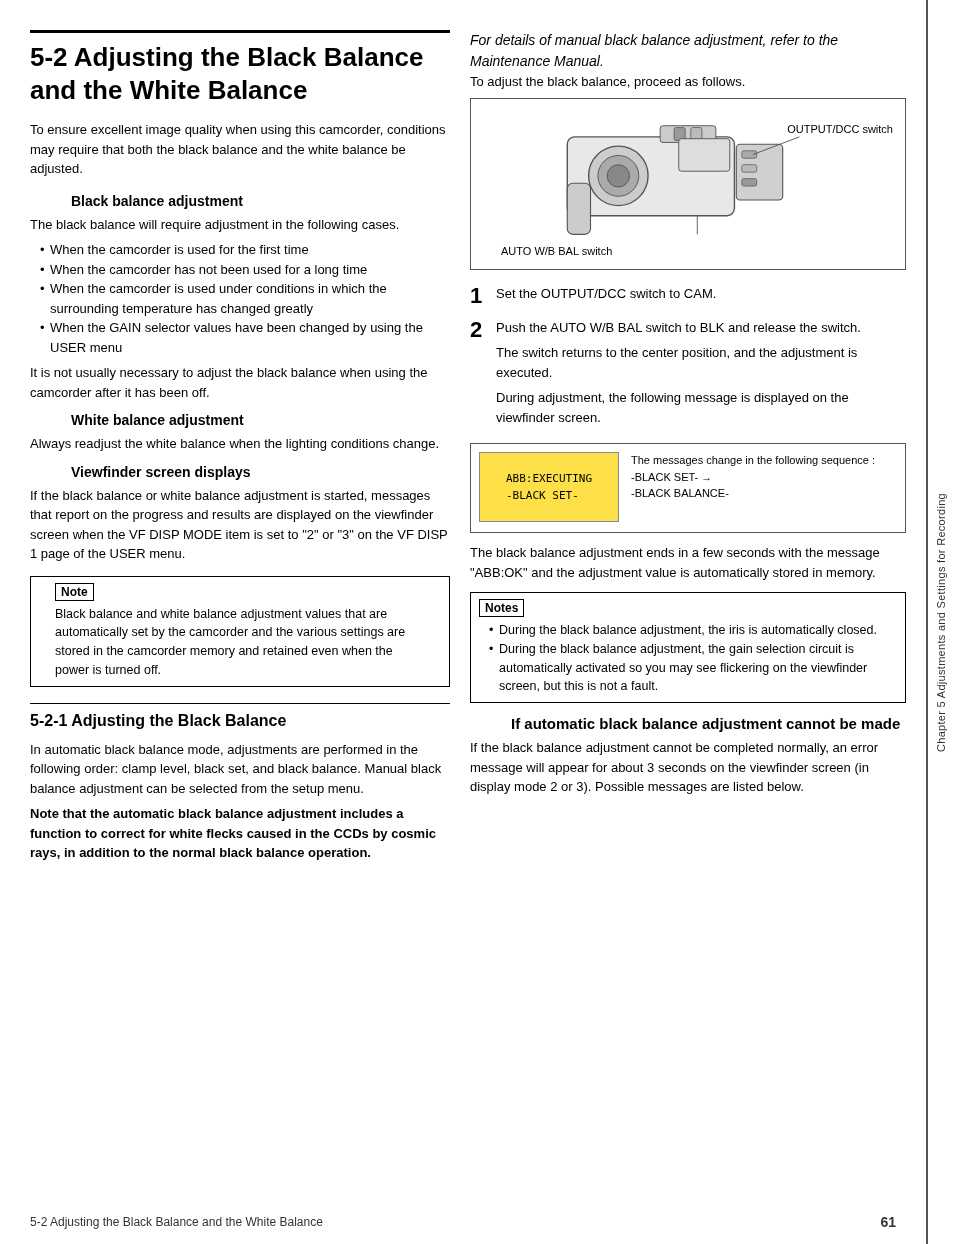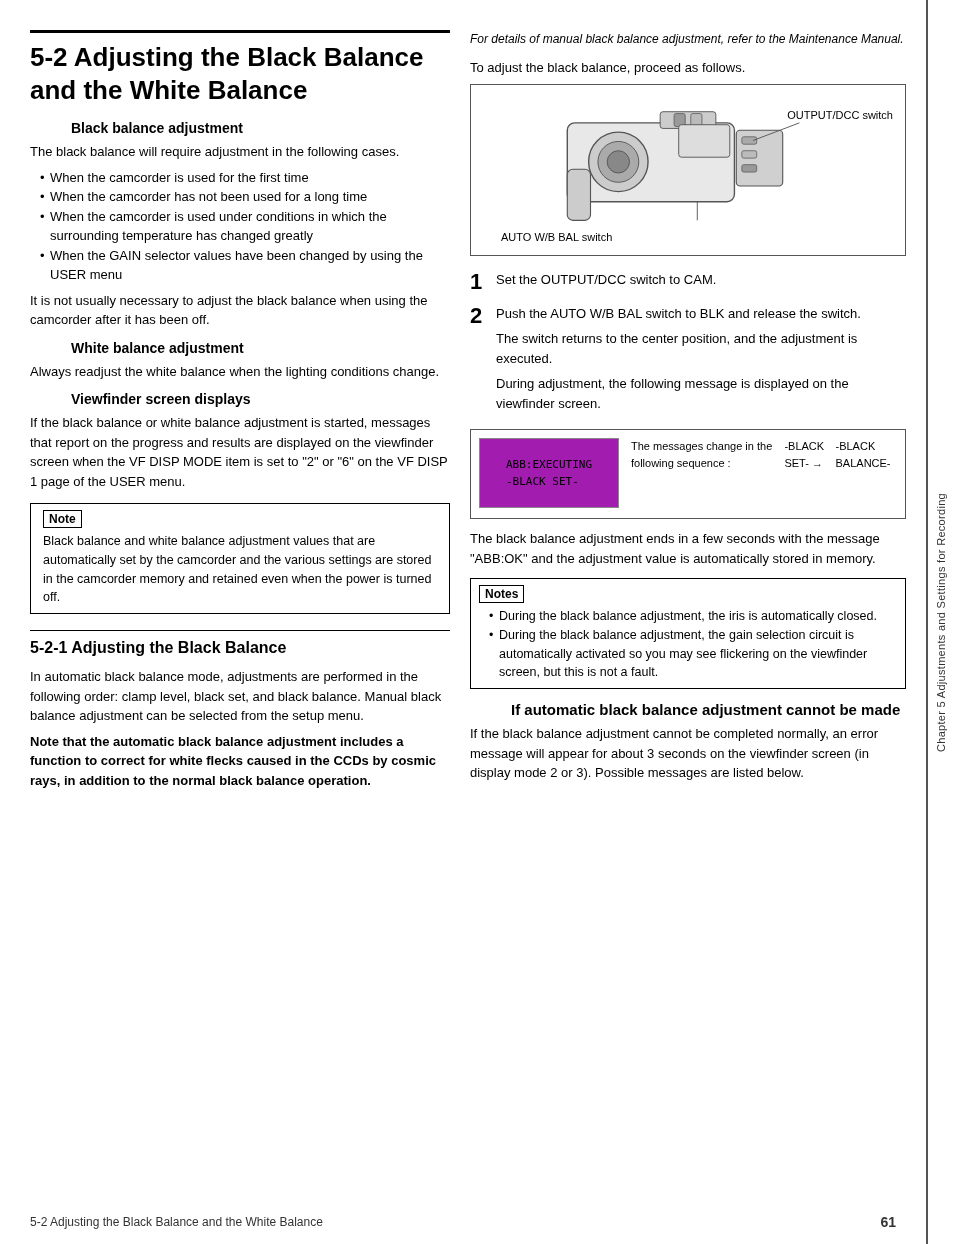--- a/index.html
+++ b/index.html
@@ -92,21 +92,21 @@
       padding-left: 10px;
       position: relative;
     }
     .bullet-list li::before {
       content: '•';
       position: absolute;
       left: 0;
     }
     .note-box {
       border: 1.5px solid #000;
-      padding: 6px 12px;
+      padding: 6px 24px;
       margin: 12px 0;
     }
     .note-label {
       font-size: 12px;
       font-weight: bold;
       border: 1.5px solid #000;
       display: inline-block;
       padding: 1px 5px;
       margin-bottom: 4px;
       font-style: normal;
@@ -123,23 +123,22 @@
       font-size: 16px;
       font-weight: bold;
       margin-bottom: 10px;
     }
     .bold-text {
       font-weight: bold;
     }
     
     .italic-text {
       font-style: italic;
-      font-size: 12px;
-      line-height: 1.5;
-      margin-bottom: 10px;
+      font-size: 14px;
+      line-height: 1.5;
     }
     .diagram-box {
       border: 1.5px solid #555;
       padding: 10px;
       margin-bottom: 14px;
       position: relative;
       min-height: 160px;
     }
     .diagram-inner {
       position: relative;
@@ -198,21 +197,21 @@
     .vf-screen {
       border: 1.5px solid #888;
       width: 140px;
       height: 70px;
       display: flex;
       align-items: center;
       justify-content: center;
       font-family: monospace;
       font-size: 11px;
       padding: 4px;
-      background: #a21caf;
+      background: #fde047;
       flex-shrink: 0;
     }
     .vf-screen-text {
       font-family: monospace;
       font-size: 11px;
       line-height: 1.6;
     }
     .vf-note {
       font-size: 11px;
       line-height: 1.5;
@@ -275,41 +274,42 @@
   </div>
 
   <div class="content">
 
     <div class="left-col">
 
       <div class="chapter-title">
         <h1>5-2  Adjusting the Black Balance and the White Balance</h1>
       </div>
 
+      <p class="intro-text">To ensure excellent image quality when using this camcorder, conditions may require that both the black balance and the white balance be adjusted.</p>
 
       <div>
         <div class="section-heading">Black balance adjustment</div>
         <p class="body-text">The black balance will require adjustment in the following cases.</p>
         <ul class="bullet-list">
           <li>When the camcorder is used for the first time</li>
           <li>When the camcorder has not been used for a long time</li>
           <li>When the camcorder is used under conditions in which the surrounding temperature has changed greatly</li>
           <li>When the GAIN selector values have been changed by using the USER menu</li>
         </ul>
         <p class="body-text">It is not usually necessary to adjust the black balance when using the camcorder after it has been off.</p>
       </div>
 
       <div>
         <div class="section-heading">White balance adjustment</div>
         <p class="body-text">Always readjust the white balance when the lighting conditions change.</p>
       </div>
 
       <div>
         <div class="section-heading">Viewfinder screen displays</div>
-        <p class="body-text">If the black balance or white balance adjustment is started, messages that report on the progress and results are displayed on the viewfinder screen when the VF DISP MODE item is set to "2" or "6" on the VF DISP 1 page of the USER menu.</p>
+        <p class="body-text">If the black balance or white balance adjustment is started, messages that report on the progress and results are displayed on the viewfinder screen when the VF DISP MODE item is set to "2" or "3" on the VF DISP 1 page of the USER menu.</p>
       </div>
 
       <div class="note-box">
         <span class="note-label">Note</span>
         <p class="note-text">Black balance and white balance adjustment values that are automatically set by the camcorder and the various settings are stored in the camcorder memory and retained even when the power is turned off.</p>
       </div>
 
       <div class="sub-section-divider"></div>
 
       <div class="sub-section-title">5-2-1  Adjusting the Black Balance</div>
@@ -380,21 +380,21 @@
       </div>
 
       <div class="viewfinder-box">
         <div class="vf-inner">
           <div class="vf-screen">
             <div class="vf-screen-text">
               <span>ABB:EXECUTING</span><br>
               <span>-BLACK SET-</span>
             </div>
           </div>
-          <div style="display:flex;flex-direction:row;">
+          <div style="display:flex;flex-direction:column;">
             <p class="vf-note">The messages change in the following sequence :</p>
             <p class="vf-note">-BLACK SET-  →</p>
             <p class="vf-note">-BLACK BALANCE-</p>
           </div>
         </div>
       </div>
 
       <p class="body-text">The black balance adjustment ends in a few seconds with the message "ABB:OK" and the adjustment value is automatically stored in memory.</p>
 
       <div class="notes-box">

